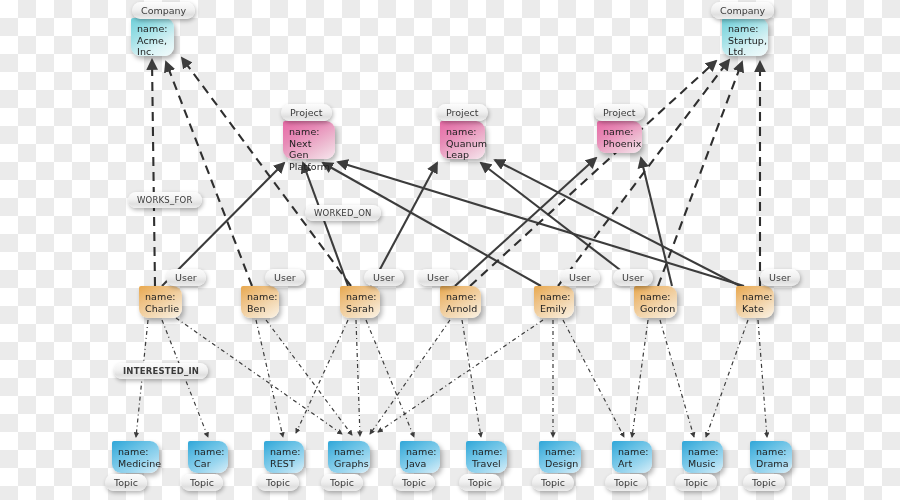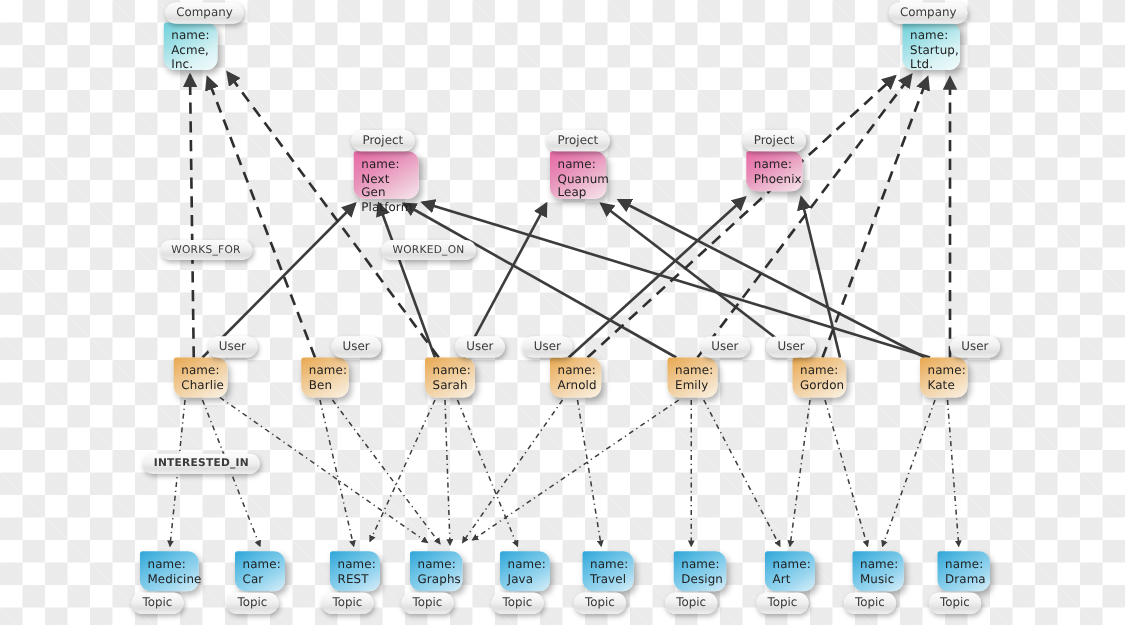--- a/index.html
+++ b/index.html
@@ -243,17 +243,17 @@
       </div>
       <div class="pill" style="left: 675px; top: 474px; min-width: 40px;">Topic</div>
       <div class="node node-topic" style="left: 750px; top: 441px; width: 42px; height: 32px;">
         <span class="prop">name:
 Drama</span>
       </div>
       <div class="pill" style="left: 743px; top: 474px; min-width: 40px;">Topic</div>
     </div>
   <div id="pills-root">
       <div class="pill pill-rel" style="left: 128px; top: 165px; margin-top: 27px;">WORKS_FOR</div>
-      <div class="pill pill-rel" style="left: 305px; top: 192px;">WORKED_ON</div>
+      <div class="pill pill-rel" style="left: 305px; top: 205px;">WORKED_ON</div>
       <div class="pill pill-rel" style="left: 114px; top: 363px; font-weight: bold;">INTERESTED_IN</div>
     </div>
 
 </div>
 
 </body></html>

